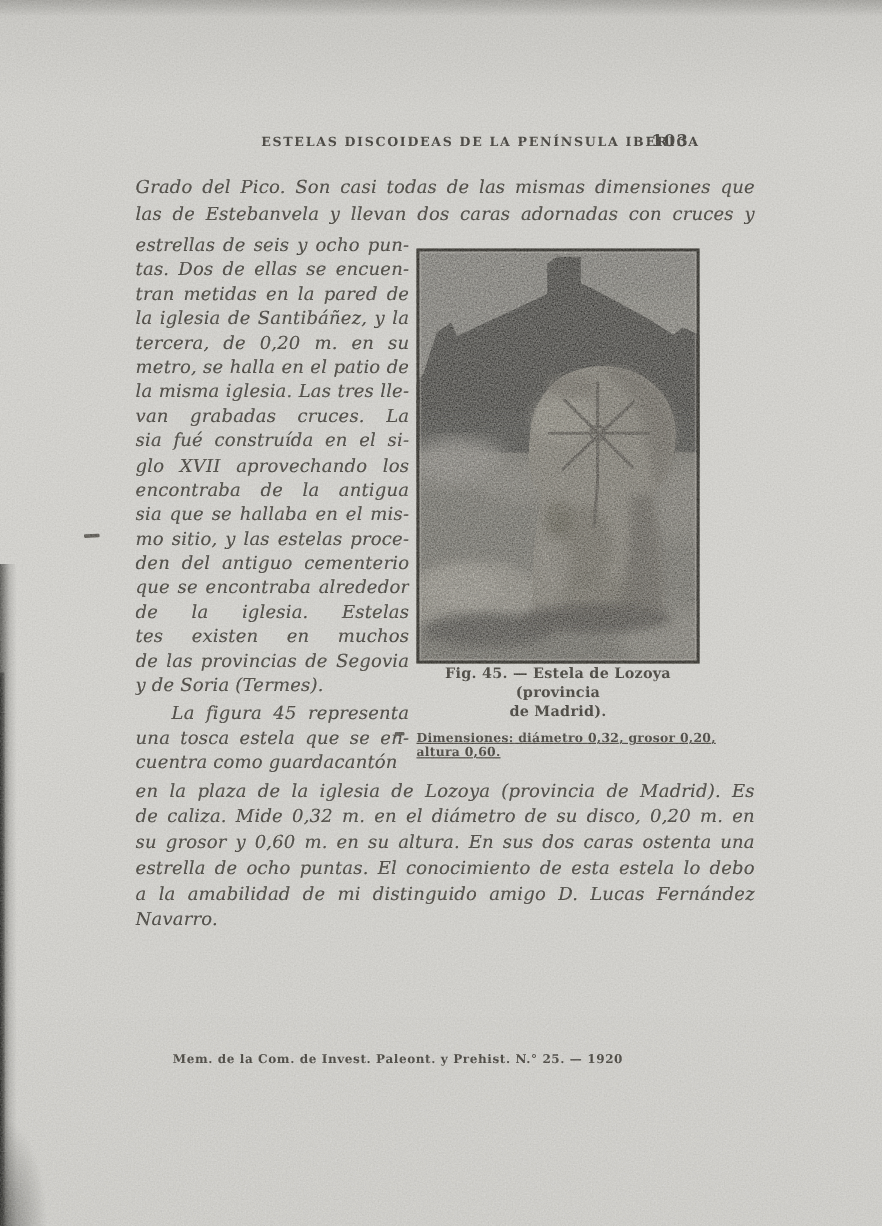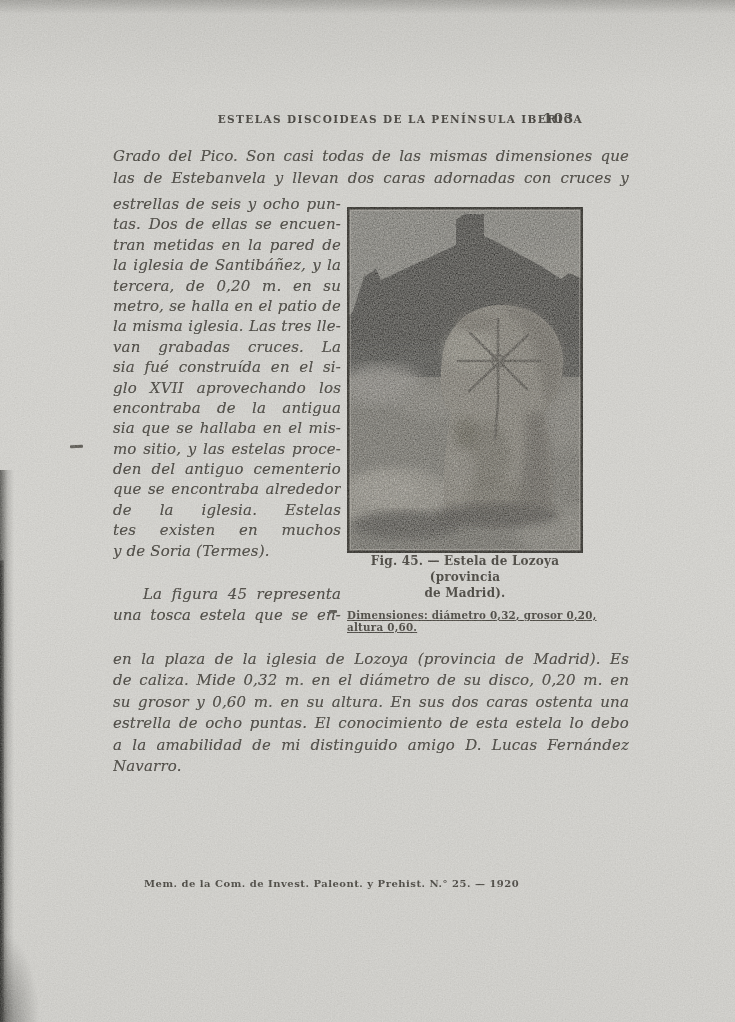--- a/index.html
+++ b/index.html
@@ -93,25 +93,27 @@
       <div class="line">van grabadas cruces. La igle-</div>
       <div class="line">sia fué construída en el si-</div>
       <div class="line">glo XVII aprovechando los</div>
       <div class="line">encontraba de la antigua igle-</div>
       <div class="line">sia que se hallaba en el mis-</div>
       <div class="line">mo sitio, y las estelas proce-</div>
       <div class="line">den del antiguo cementerio</div>
       <div class="line">que se encontraba alrededor</div>
       <div class="line">de la iglesia. Estelas semejan-</div>
       <div class="line">tes existen en muchos pueblos</div>
+      <div class="line">de las provincias de Segovia</div>
       <div class="line last-line">y de Soria (Termes).</div>
     </div>
   <div id="col-b" class="para">
       <div class="line">La figura 45 representa</div>
       <div class="line">una tosca estela que se en-</div>
+      <div class="line last-line">cuentra como guardacantón</div>
     </div>
 
   <div id="para3" class="para">
       <div class="line">en la plaza de la iglesia de Lozoya (provincia de Madrid). Es</div>
       <div class="line">de caliza. Mide 0,32 m. en el diámetro de su disco, 0,20 m. en</div>
       <div class="line">su grosor y 0,60 m. en su altura. En sus dos caras ostenta una</div>
       <div class="line">estrella de ocho puntas. El conocimiento de esta estela lo debo</div>
       <div class="line">a la amabilidad de mi distinguido amigo D. Lucas Fernández</div>
       <div class="line last-line">Navarro.</div>
     </div>

